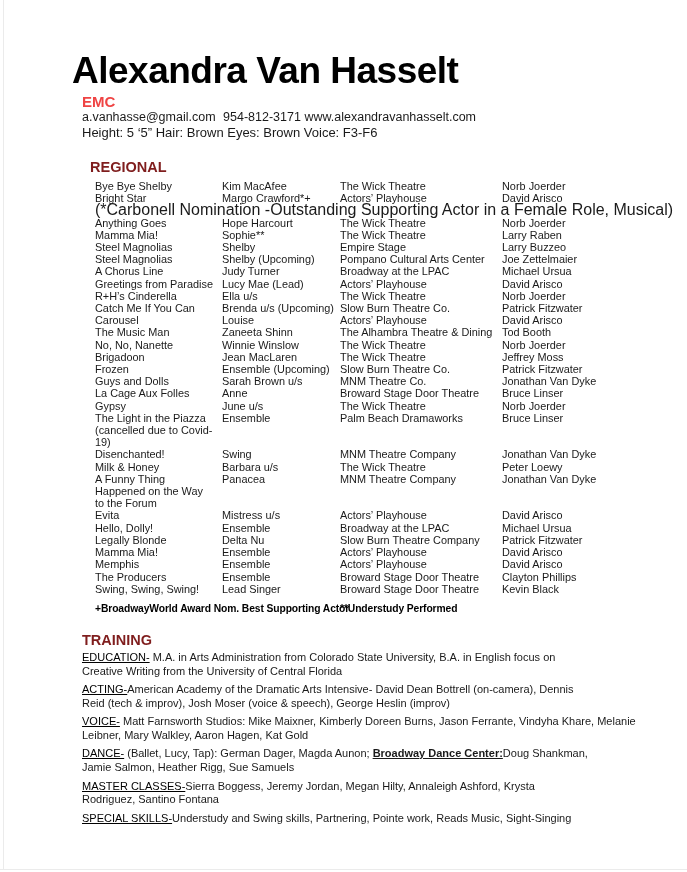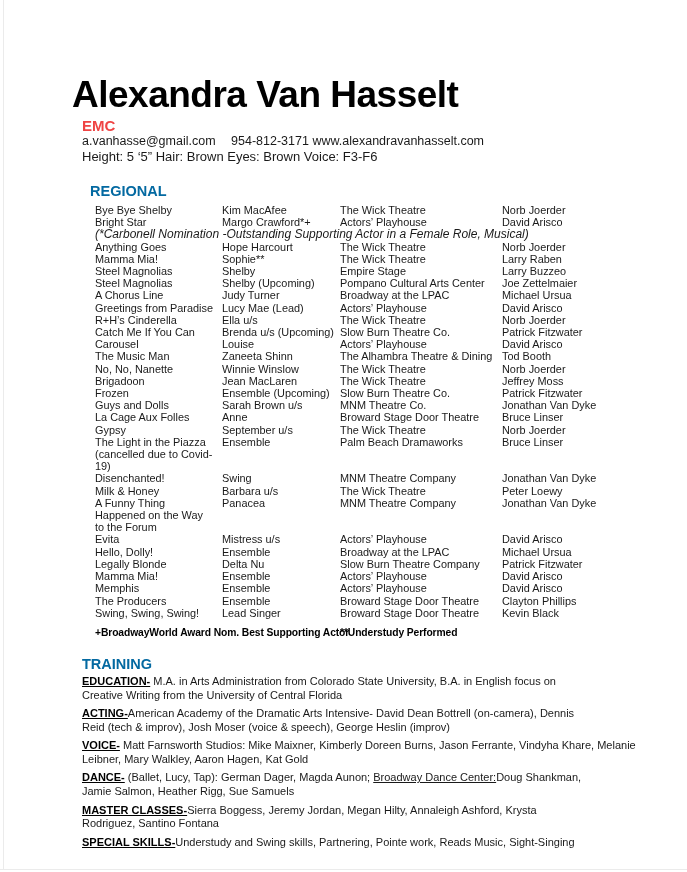--- a/index.html
+++ b/index.html
@@ -12,65 +12,65 @@
     position: relative;
   }
   .edge-left {
     position: absolute; left: 3px; top: 0; width: 1px; height: 869px;
     background: #ebebeb;
   }
   .edge-bottom {
     position: absolute; left: 0; top: 869px; width: 687px; height: 1px;
     background: #ebebeb;
   }
-  .page { padding-top: 76px; padding-left: 72px; width: 600px; }
+  .page { padding-top: 52px; padding-left: 72px; width: 600px; }
 
   h1.name {
     margin: 0; color: #000;
     font-size: 37px; line-height: 37px; font-weight: bold;
     letter-spacing: -0.5px; white-space: nowrap;
   }
   .info { margin-top: 4px; margin-left: 10px; }
   .union { font-weight: bold; font-size: 15px; line-height: 17px; color: #ef4444; }
   .contact { font-size: 12.5px; line-height: 15px; white-space: nowrap; }
-  .contact .email { margin-right: 12px; }
+  .contact .email { margin-right: 4px; }
   .contact .phone { }
   .physical { font-size: 13px; line-height: 15px; white-space: nowrap; }
 
-  h2.section { margin: 0; color: #0369a1; font-size: 14.5px; line-height: 17px; font-weight: bold; }
+  h2.section { margin: 0; color: #7f1d1d; font-size: 14.5px; line-height: 17px; font-weight: bold; }
   h2.regional { margin-top: 19px; margin-left: 18px; }
   h2.training { margin-top: 17px; margin-left: 10px; }
 
   .credits { margin-top: 4px; margin-left: 23px; width: 545px; }
   .credit-row { display: grid; grid-template-columns: 127px 118px 162px 138px; }
   .cell {
     font-size: 10.9px; line-height: 12.2px;
     white-space: pre-line; padding-right: 6px;
   }
   .note-cell {
-    grid-column: 1 / -1; font-style: italic;
-    font-size: 12px; line-height: 12.2px; white-space: nowrap;
+    grid-column: 1 / -1; 
+    font-size: 16px; line-height: 12.2px; white-space: nowrap;
   }
   .footnotes {
     margin-top: 7px; margin-left: 23px; width: 545px;
     display: grid; grid-template-columns: 245px 300px;
   }
   .footnote {
     font-weight: bold; color: #000; font-size: 10.3px; line-height: 13px;
     white-space: nowrap; letter-spacing: -0.1px;
   }
 
   .training-list { margin-top: 2px; margin-left: 10px; width: 585px; }
   .training-entry {
     white-space: pre-line;
     font-size: 11px; line-height: 13.6px;
     margin: 0 0 5px 0;
   }
-  .seg-label { font-weight: bold; text-decoration: underline; color: #000; }
-  .seg-underline { text-decoration: underline; }
+  .seg-label { font-weight: normal; text-decoration: underline; color: #000; }
+  .seg-underline { text-decoration: underline; font-weight: bold; }
 </style>
 </head>
 <body>
 
 <div class="edge-left"></div>
 <div class="edge-bottom"></div>
 
 <div class="page">
 
   <h1 class="name">Alexandra Van Hasselt</h1>
@@ -188,21 +188,21 @@
         <div class="cell">Jonathan Van Dyke</div>
       </div>
       <div class="credit-row">
         <div class="cell">La Cage Aux Folles</div>
         <div class="cell">Anne</div>
         <div class="cell">Broward Stage Door Theatre</div>
         <div class="cell">Bruce Linser</div>
       </div>
       <div class="credit-row">
         <div class="cell">Gypsy</div>
-        <div class="cell">September u/s</div>
+        <div class="cell">June u/s</div>
         <div class="cell">The Wick Theatre</div>
         <div class="cell">Norb Joerder</div>
       </div>
       <div class="credit-row">
         <div class="cell">The Light in the Piazza
 (cancelled due to Covid-
 19)</div>
         <div class="cell">Ensemble</div>
         <div class="cell">Palm Beach Dramaworks</div>
         <div class="cell">Bruce Linser</div>

